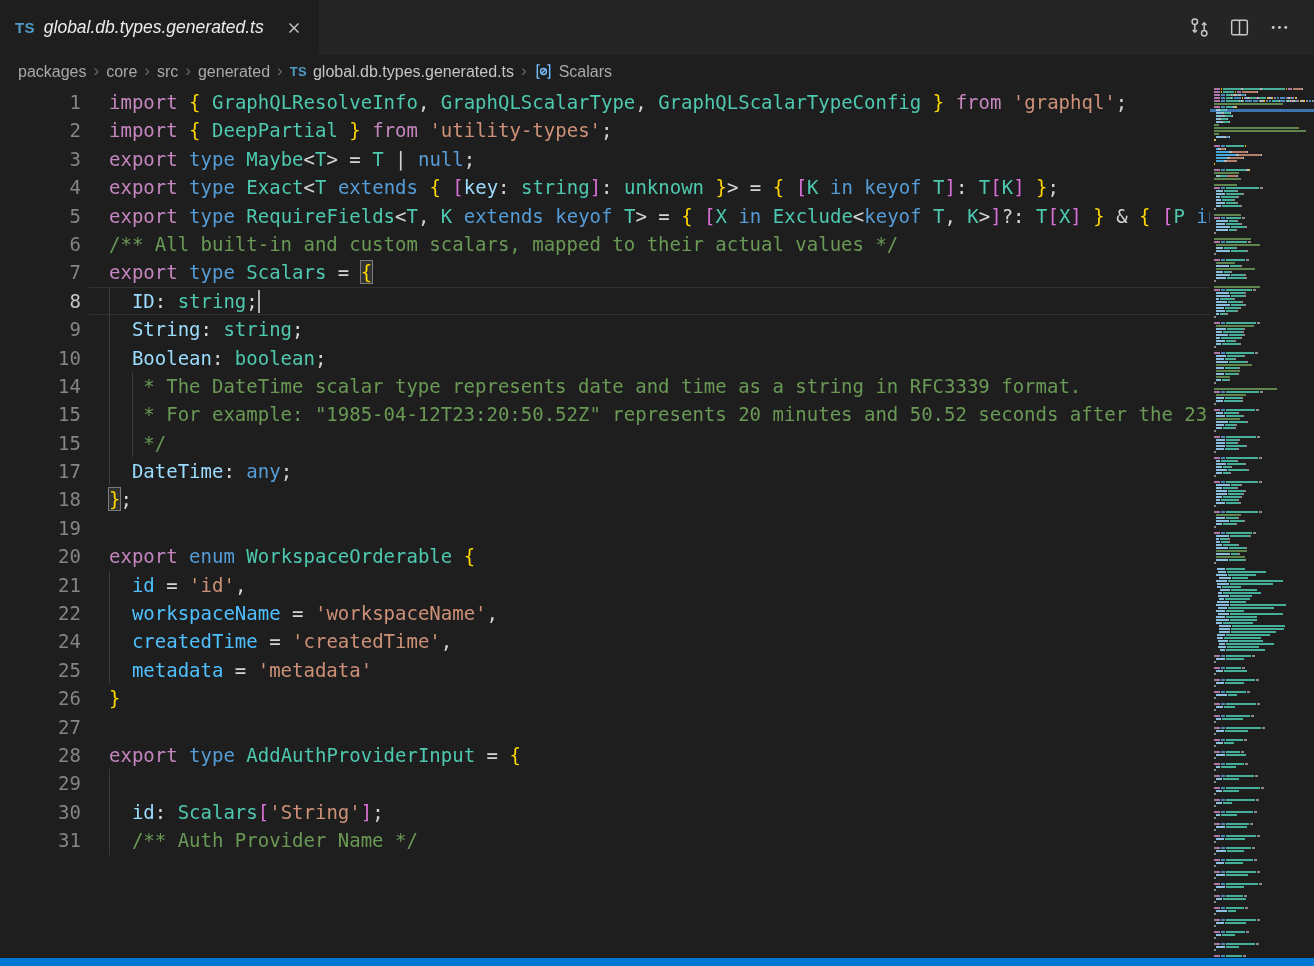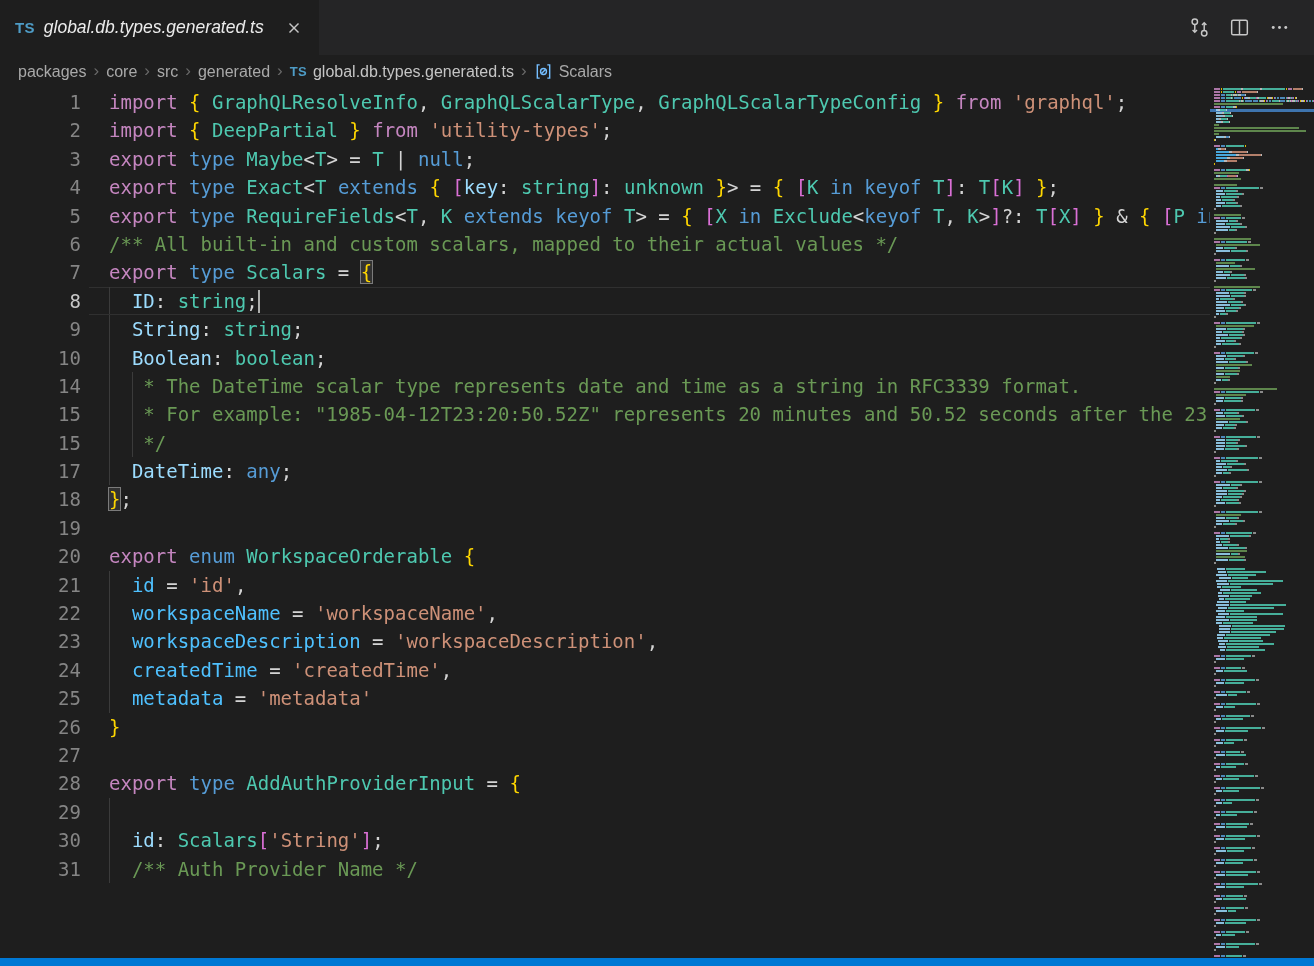--- a/index.html
+++ b/index.html
@@ -151,21 +151,20 @@
         <div class="line"><span class="ln">10</span><span class="lc"><span class="guide" style="left: calc(0ch + 28px);"></span><span class="tok-p">  </span><span class="tok-v">Boolean</span><span class="tok-p">: </span><span class="tok-t">boolean</span><span class="tok-p">;</span></span></div>
         <div class="line"><span class="ln">14</span><span class="lc"><span class="guide" style="left: calc(0ch + 28px);"></span><span class="guide" style="left: calc(2ch + 28px);"></span><span class="tok-c">   * The DateTime scalar type represents date and time as a string in RFC3339 format.</span></span></div>
         <div class="line"><span class="ln">15</span><span class="lc"><span class="guide" style="left: calc(0ch + 28px);"></span><span class="guide" style="left: calc(2ch + 28px);"></span><span class="tok-c">   * For example: "1985-04-12T23:20:50.52Z" represents 20 minutes and 50.52 seconds after the 23rd hour of April 12th, 1985 in UTC.</span></span></div>
         <div class="line"><span class="ln">15</span><span class="lc"><span class="guide" style="left: calc(0ch + 28px);"></span><span class="guide" style="left: calc(2ch + 28px);"></span><span class="tok-c">   */</span></span></div>
         <div class="line"><span class="ln">17</span><span class="lc"><span class="guide" style="left: calc(0ch + 28px);"></span><span class="tok-p">  </span><span class="tok-v">DateTime</span><span class="tok-p">: </span><span class="tok-kb">any</span><span class="tok-p">;</span></span></div>
         <div class="line"><span class="ln">18</span><span class="lc"><span class="tok-bm">}</span><span class="tok-p">;</span></span></div>
         <div class="line"><span class="ln">19</span><span class="lc"></span></div>
         <div class="line"><span class="ln">20</span><span class="lc"><span class="tok-k">export</span><span class="tok-p"> </span><span class="tok-kb">enum</span><span class="tok-p"> </span><span class="tok-t">WorkspaceOrderable</span><span class="tok-p"> </span><span class="tok-b1">{</span></span></div>
         <div class="line"><span class="ln">21</span><span class="lc"><span class="guide" style="left: calc(0ch + 28px);"></span><span class="tok-p">  </span><span class="tok-e">id</span><span class="tok-p"> = </span><span class="tok-s">'id'</span><span class="tok-p">,</span></span></div>
         <div class="line"><span class="ln">22</span><span class="lc"><span class="guide" style="left: calc(0ch + 28px);"></span><span class="tok-p">  </span><span class="tok-e">workspaceName</span><span class="tok-p"> = </span><span class="tok-s">'workspaceName'</span><span class="tok-p">,</span></span></div>
-        <div class="line"><span class="ln">23</span><span class="lc"><span class="guide" style="left: calc(0ch + 28px);"></span><span class="tok-p">  </span><span class="tok-e">workspaceDescription</span><span class="tok-p"> = </span><span class="tok-s">'workspaceDescription'</span><span class="tok-p">,</span></span></div>
         <div class="line"><span class="ln">24</span><span class="lc"><span class="guide" style="left: calc(0ch + 28px);"></span><span class="tok-p">  </span><span class="tok-e">createdTime</span><span class="tok-p"> = </span><span class="tok-s">'createdTime'</span><span class="tok-p">,</span></span></div>
         <div class="line"><span class="ln">25</span><span class="lc"><span class="guide" style="left: calc(0ch + 28px);"></span><span class="tok-p">  </span><span class="tok-e">metadata</span><span class="tok-p"> = </span><span class="tok-s">'metadata'</span></span></div>
         <div class="line"><span class="ln">26</span><span class="lc"><span class="tok-b1">}</span></span></div>
         <div class="line"><span class="ln">27</span><span class="lc"></span></div>
         <div class="line"><span class="ln">28</span><span class="lc"><span class="tok-k">export</span><span class="tok-p"> </span><span class="tok-kb">type</span><span class="tok-p"> </span><span class="tok-t">AddAuthProviderInput</span><span class="tok-p"> = </span><span class="tok-b1">{</span></span></div>
         <div class="line"><span class="ln">29</span><span class="lc"><span class="guide" style="left: calc(0ch + 28px);"></span></span></div>
         <div class="line"><span class="ln">30</span><span class="lc"><span class="guide" style="left: calc(0ch + 28px);"></span><span class="tok-p">  </span><span class="tok-v">id</span><span class="tok-p">: </span><span class="tok-t">Scalars</span><span class="tok-b2">[</span><span class="tok-s">'String'</span><span class="tok-b2">]</span><span class="tok-p">;</span></span></div>
         <div class="line"><span class="ln">31</span><span class="lc"><span class="guide" style="left: calc(0ch + 28px);"></span><span class="tok-c">  /** Auth Provider Name */</span></span></div>
       </div>
     <div class="minimap" id="minimap">

